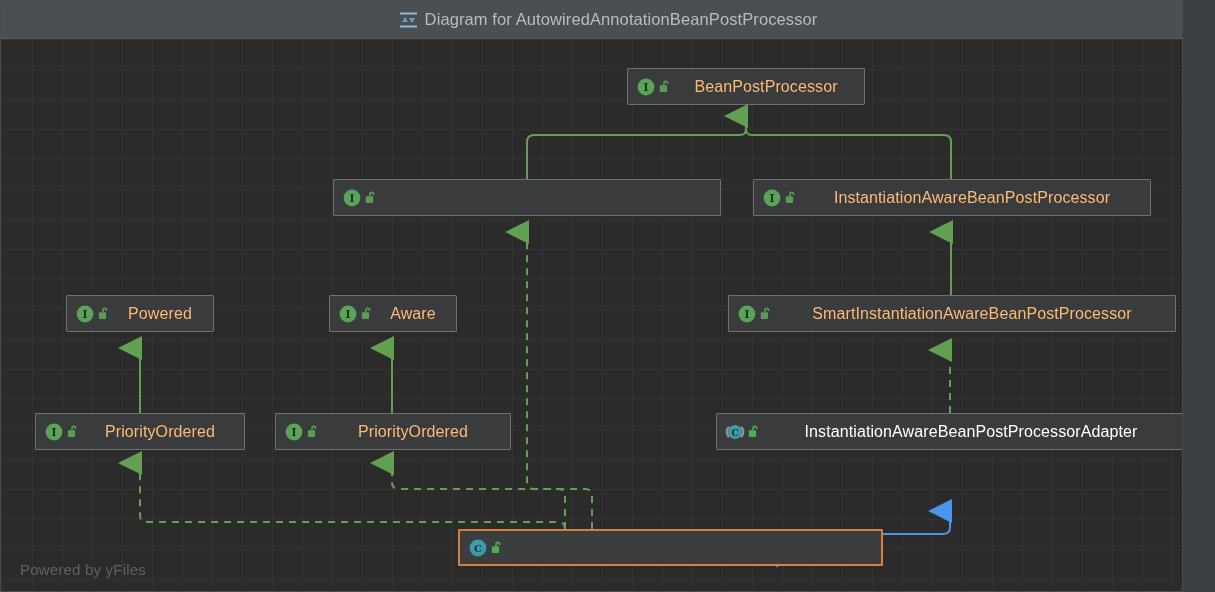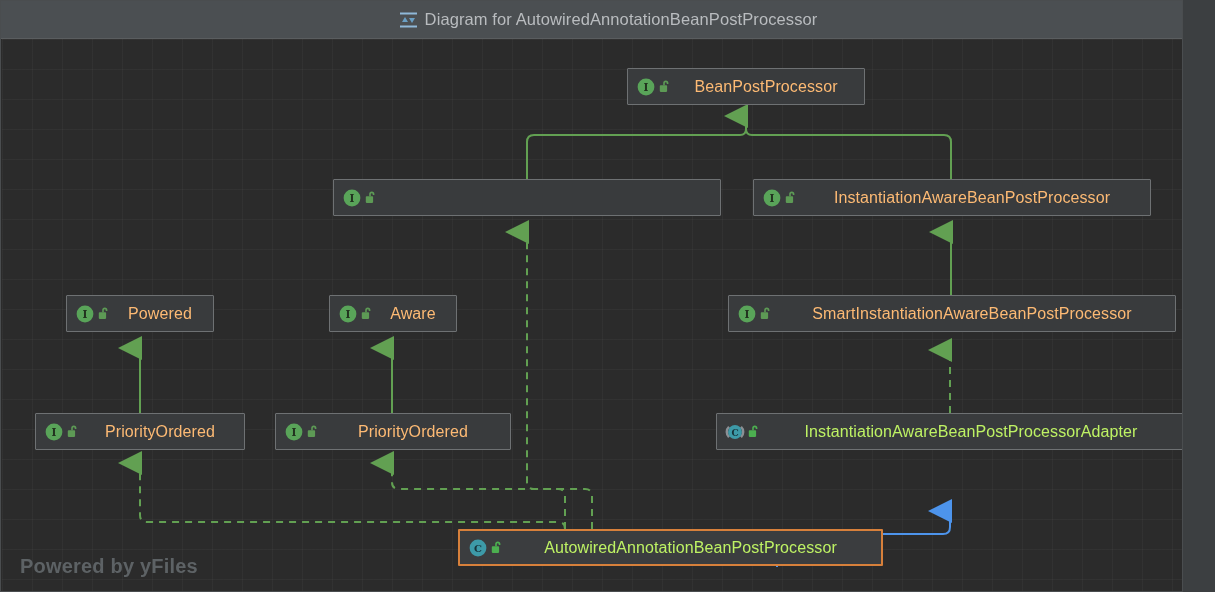--- a/index.html
+++ b/index.html
@@ -32,34 +32,34 @@
   #edge-layer{position:absolute;left:0;top:0;width:1213px;height:553px;}
   
   .node{
     position:absolute;box-sizing:border-box;height:37px;
     background:#393b3d;border:1px solid #6e7173;border-radius:1px;
     display:flex;align-items:center;padding:0 10px 0 8px;
     white-space:nowrap;
   }
   .node.selected{border:2px solid #d7803b;background:#3b3d3f;}
   .node .nlabel{
-    color:#bef264;font-size:16px;letter-spacing:.1px;
+    color:#ffffff;font-size:16px;letter-spacing:.1px;
     margin-left:6px;
   }
   .node.ifc .nlabel{color:#fdba74;}
   .icons{display:flex;align-items:center;gap:3px;flex:0 0 auto;}
   .kind-icon{width:20px;height:20px;display:block;}
   .lock-icon{width:13px;height:15px;display:block;}
   
   .node .spacer{flex:1 1 auto;}
   .node .spacer.r{flex:1 1 auto;}
   
   #watermark{
     position:absolute;left:18px;bottom:14px;
-    color:#5d6265;font-size:20px;letter-spacing:.2px;user-select:none;font-weight:bold;
+    color:#5d6265;font-size:15px;letter-spacing:.2px;user-select:none;
   }
 </style>
 </head>
 <body>
 
 <div id="app">
 
   <div id="titlebar">
     <div class="tb-inner">
       <span>
@@ -292,20 +292,19 @@
               </svg>
             </span>
             <span>
               <svg class="lock-icon" viewBox="0 0 13 15">
                 <path d="M4.2 6.2 V4.1 a2.6 2.6 0 0 1 5.2 0 V5.0 h-1.7 V4.1 a0.95 0.95 0 0 0 -1.9 0 V6.2 Z" fill="#4caf50"></path>
                 <rect x="0.8" y="6.3" width="7.3" height="6.6" rx="0.8" fill="#4caf50"></rect>
               </svg>
             </span>
           </span>
           <span class="spacer"></span>
-          <span class="nlabel">AutowiredAnnotationBeanPostProcessor</span>
           <span class="spacer r"></span>
         </div>
       </div>
 
     <div id="watermark">Powered by yFiles</div>
   </div>
 </div>
 
 </body></html>

